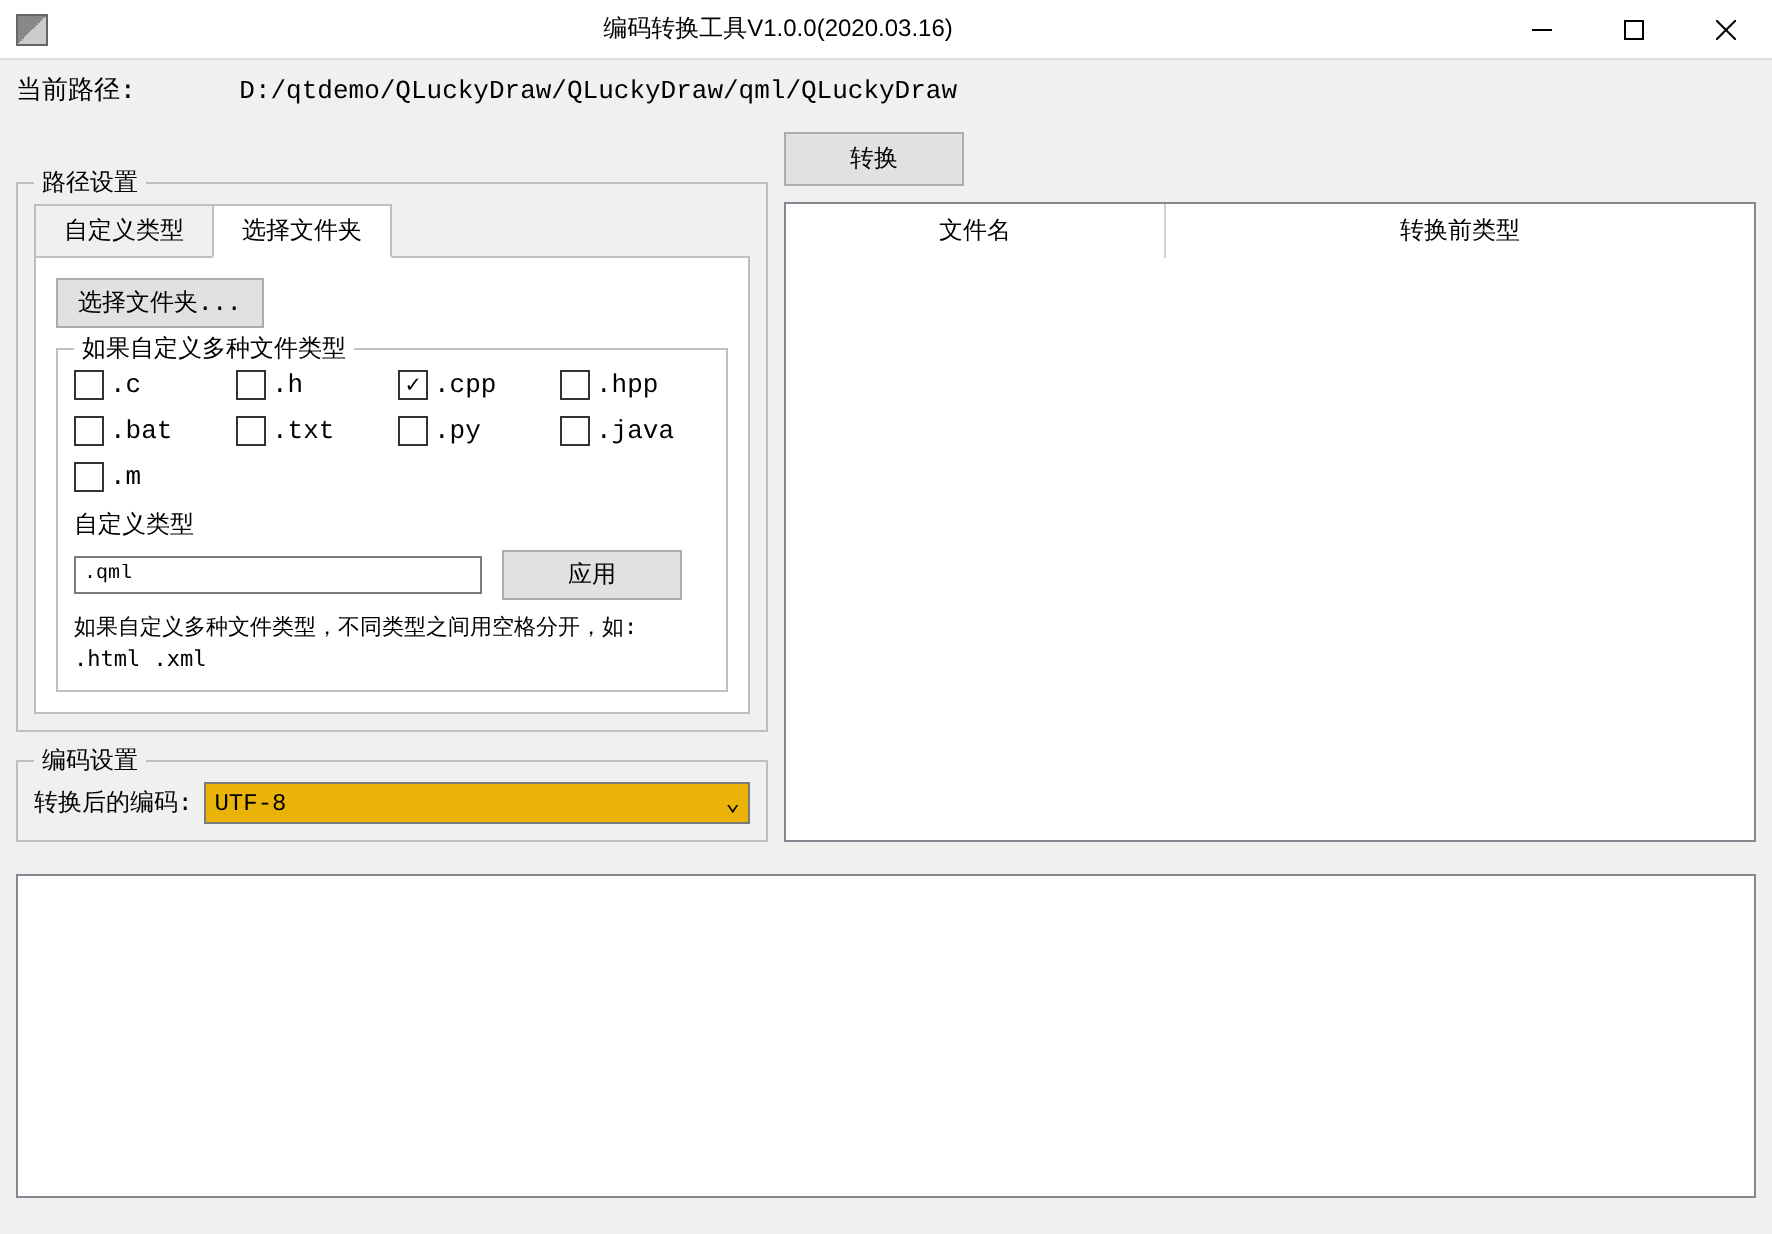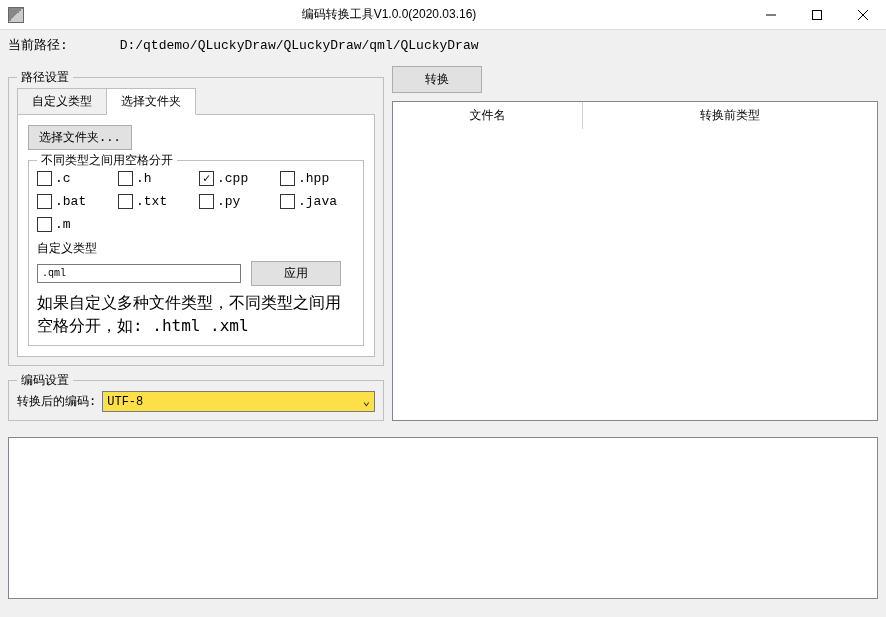--- a/index.html
+++ b/index.html
@@ -108,26 +108,26 @@
 .input-row { display: flex; gap: 10px; margin-top: 4px; align-items: center; }
 .text-input {
   border: 1px solid #7a7a7a;
   padding: 3px 4px;
   font-size: 10px;
   font-family: "Courier New", monospace;
   width: 204px;
   background: #fff;
 }
 .apply-btn { width: 90px; padding: 3px 0; }
-.hint { font-size: 16px; margin-top: 6px; line-height: 1.4; }
+.hint { font-size: 11px; margin-top: 6px; line-height: 1.4; }
 .enc-row { display: flex; align-items: center; gap: 6px; }
 .combo {
   flex: 1;
   border: 1px solid #7a7a7a;
-  background: #fde047;
+  background: #eab308;
   padding: 2px 4px;
   font-size: 12px;
   display: flex;
   justify-content: space-between;
   align-items: center;
   font-family: "Courier New", monospace;
 }
 .action-row { display: flex; gap: 10px; margin-bottom: 8px; margin-top: 8px; }
 .action-btn { width: 90px; padding: 4px 4px; }
 .table {
@@ -193,21 +193,21 @@
         <div class="groupbox-title">路径设置</div>
 
         <div class="tabs">
           <div class="tab">自定义类型</div>
           <div class="tab active">选择文件夹</div>
         </div>
         <div class="tab-panel">
           <button class="btn">选择文件夹...</button>
 
           <div class="inner-group">
-            <div class="groupbox-title" style="background:#fff;">不同类型之间用空格分开</div>
+            <div class="groupbox-title" style="background:#fff;">如果自定义多种文件类型</div>
 
             <div class="check-grid">
               <div class="check-item">
                   <div class="check-box"></div>
                   <span>.c</span>
                 </div>
               <div class="check-item">
                   <div class="check-box"></div>
                   <span>.h</span>
                 </div>

